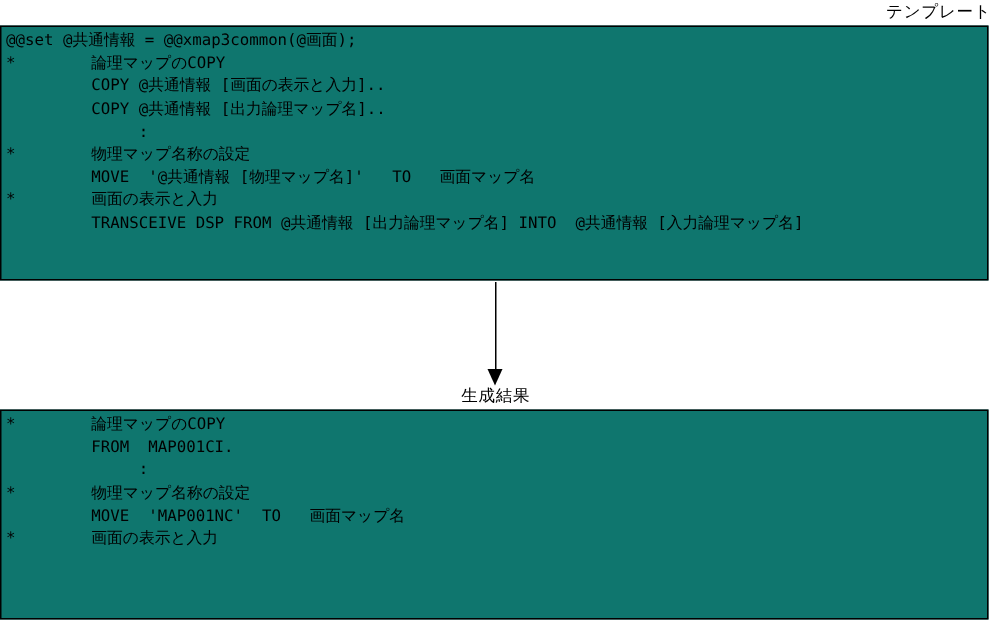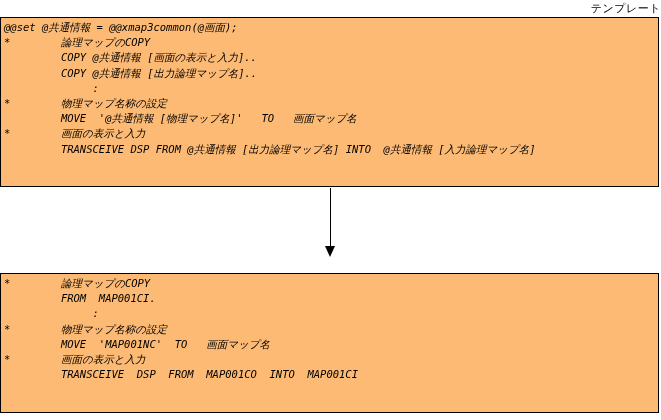--- a/index.html
+++ b/index.html
@@ -26,22 +26,21 @@
     line-height: 13px;
     letter-spacing: 0.5px;
   }
   .code-box {
     border: 1px solid #000000;
     box-sizing: border-box;
     font-family: "DejaVu Sans Mono", monospace;
     font-size: 10.5px;
     line-height: 15.2px;
     padding: 2px 0 2px 0;
-    background: #fdba74;
-    font-style: italic;
+    background: #0f766e;
   }
   .code-line {
     white-space: pre;
     padding-left: 3px;
     height: 15.2px;
   }
   
   #template-title {
     position: absolute;
     left: 0;
@@ -114,24 +113,24 @@
     <div class="code-line">         MOVE  '@共通情報 [物理マップ名]'   TO   画面マップ名</div>
     <div class="code-line">*        画面の表示と入力</div>
     <div class="code-line">         TRANSCEIVE DSP FROM @共通情報 [出力論理マップ名] INTO  @共通情報 [入力論理マップ名]</div>
   </div>
 
   <div class="arrow-wrap">
     <div class="arrow-line"></div>
     <div class="arrow-head"></div>
   </div>
 
+  <div class="section-title" id="result-title">生成結果</div>
 
   <div class="code-box" id="result-box">
     <div class="code-line">*        論理マップのCOPY</div>
     <div class="code-line">         FROM  MAP001CI.</div>
     <div class="code-line">              :</div>
     <div class="code-line">*        物理マップ名称の設定</div>
     <div class="code-line">         MOVE  'MAP001NC'  TO   画面マップ名</div>
     <div class="code-line">*        画面の表示と入力</div>
-    <div class="code-line">         TRANSCEIVE  DSP  FROM  MAP001CO  INTO  MAP001CI</div>
   </div>
 
 </div>
 
 </body></html>

